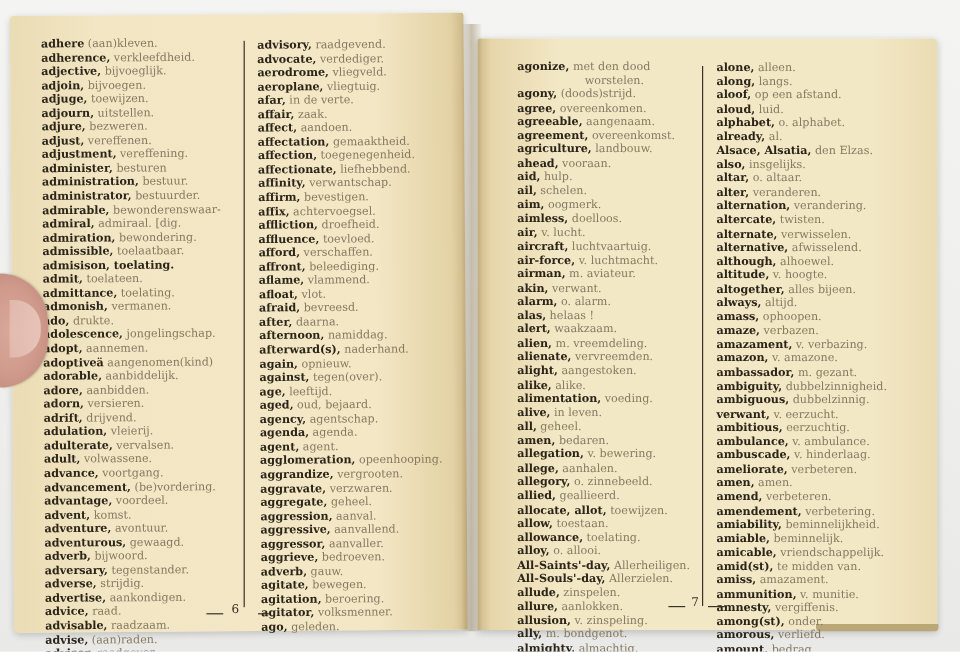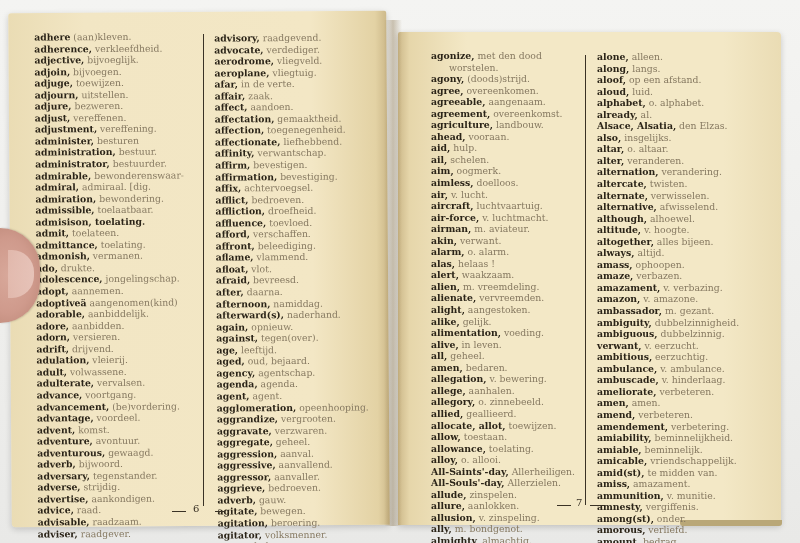--- a/index.html
+++ b/index.html
@@ -32,21 +32,21 @@
     position:absolute; left:680px; top:520px; width:102px; height:6px;
     background:#b9a777; border-radius:0 0 3px 3px;
   }
   .col {
     position:absolute;
     font-size:9.3px; line-height:11.55px; color:#7c6f58;
     white-space:nowrap;
   }
   .col .entry b { color:#2b2418; font-weight:bold; }
   .col .entry .tr { color:#857860; }
-  .col .entry.indent { padding-left:18px; }
+  .col .entry.indent { padding-left:18px;text-align:center; }
   .divider {
     position:absolute; width:1.4px; background:#3a3225;
   }
   .page-num {
     position:absolute; font-size:10px; color:#3a3225; letter-spacing:1px;
   }
   .foot-dash { position:absolute; height:1.2px; width:14px; background:#3a3225; }
   #thumb {
     position:absolute; left:0; top:228px; width:40px; height:95px;
     border-radius: 0 40px 40px 0;
@@ -91,53 +91,52 @@
     <div class="entry"><b>admonish,</b><span class="tr"> vermanen.</span></div>
     <div class="entry"><b>ado,</b><span class="tr"> drukte.</span></div>
     <div class="entry"><b>adolescence,</b><span class="tr"> jongelingschap.</span></div>
     <div class="entry"><b>adopt,</b><span class="tr"> aannemen.</span></div>
     <div class="entry"><b>adoptiveä</b><span class="tr"> aangenomen(kind)</span></div>
     <div class="entry"><b>adorable,</b><span class="tr"> aanbiddelijk.</span></div>
     <div class="entry"><b>adore,</b><span class="tr"> aanbidden.</span></div>
     <div class="entry"><b>adorn,</b><span class="tr"> versieren.</span></div>
     <div class="entry"><b>adrift,</b><span class="tr"> drijvend.</span></div>
     <div class="entry"><b>adulation,</b><span class="tr"> vleierij.</span></div>
+    <div class="entry"><b>adulterate,</b><span class="tr"> vervalsen.</span></div>
     <div class="entry"><b>adult,</b><span class="tr"> volwassene.</span></div>
-    <div class="entry"><b>adulterate,</b><span class="tr"> vervalsen.</span></div>
     <div class="entry"><b>advance,</b><span class="tr"> voortgang.</span></div>
     <div class="entry"><b>advancement,</b><span class="tr"> (be)vordering.</span></div>
     <div class="entry"><b>advantage,</b><span class="tr"> voordeel.</span></div>
     <div class="entry"><b>advent,</b><span class="tr"> komst.</span></div>
     <div class="entry"><b>adventure,</b><span class="tr"> avontuur.</span></div>
     <div class="entry"><b>adventurous,</b><span class="tr"> gewaagd.</span></div>
     <div class="entry"><b>adverb,</b><span class="tr"> bijwoord.</span></div>
     <div class="entry"><b>adversary,</b><span class="tr"> tegenstander.</span></div>
     <div class="entry"><b>adverse,</b><span class="tr"> strijdig.</span></div>
     <div class="entry"><b>advertise,</b><span class="tr"> aankondigen.</span></div>
     <div class="entry"><b>advice,</b><span class="tr"> raad.</span></div>
     <div class="entry"><b>advisable,</b><span class="tr"> raadzaam.</span></div>
+    <div class="entry"><b>advise,</b><span class="tr"> (aan)raden.</span></div>
     <div class="entry"><b>adviser,</b><span class="tr"> raadgever.</span></div>
   </div>
 <div class="divider" style="left:203px; top:34px; height:472px;"></div>
 <div class="col" id="col-1" style="left:216px; top:32px; transform:rotate(-0.4deg);">
     <div class="entry"><b>advisory,</b><span class="tr"> raadgevend.</span></div>
     <div class="entry"><b>advocate,</b><span class="tr"> verdediger.</span></div>
     <div class="entry"><b>aerodrome,</b><span class="tr"> vliegveld.</span></div>
     <div class="entry"><b>aeroplane,</b><span class="tr"> vliegtuig.</span></div>
     <div class="entry"><b>afar,</b><span class="tr"> in de verte.</span></div>
     <div class="entry"><b>affair,</b><span class="tr"> zaak.</span></div>
     <div class="entry"><b>affect,</b><span class="tr"> aandoen.</span></div>
     <div class="entry"><b>affectation,</b><span class="tr"> gemaaktheid.</span></div>
     <div class="entry"><b>affection,</b><span class="tr"> toegenegenheid.</span></div>
     <div class="entry"><b>affectionate,</b><span class="tr"> liefhebbend.</span></div>
     <div class="entry"><b>affinity,</b><span class="tr"> verwantschap.</span></div>
     <div class="entry"><b>affirm,</b><span class="tr"> bevestigen.</span></div>
-    <div class="entry"><b>affirmation,</b><span class="tr"> bevestiging.</span></div>
     <div class="entry"><b>affix,</b><span class="tr"> achtervoegsel.</span></div>
-    <div class="entry"><b>afflict,</b><span class="tr"> bedroeven.</span></div>
     <div class="entry"><b>affliction,</b><span class="tr"> droefheid.</span></div>
     <div class="entry"><b>affluence,</b><span class="tr"> toevloed.</span></div>
     <div class="entry"><b>afford,</b><span class="tr"> verschaffen.</span></div>
     <div class="entry"><b>affront,</b><span class="tr"> beleediging.</span></div>
     <div class="entry"><b>aflame,</b><span class="tr"> vlammend.</span></div>
     <div class="entry"><b>afloat,</b><span class="tr"> vlot.</span></div>
     <div class="entry"><b>afraid,</b><span class="tr"> bevreesd.</span></div>
     <div class="entry"><b>after,</b><span class="tr"> daarna.</span></div>
     <div class="entry"><b>afternoon,</b><span class="tr"> namiddag.</span></div>
     <div class="entry"><b>afterward(s),</b><span class="tr"> naderhand.</span></div>
@@ -180,21 +179,21 @@
     <div class="entry"><b>aircraft,</b><span class="tr"> luchtvaartuig.</span></div>
     <div class="entry"><b>air-force,</b><span class="tr"> v. luchtmacht.</span></div>
     <div class="entry"><b>airman,</b><span class="tr"> m. aviateur.</span></div>
     <div class="entry"><b>akin,</b><span class="tr"> verwant.</span></div>
     <div class="entry"><b>alarm,</b><span class="tr"> o. alarm.</span></div>
     <div class="entry"><b>alas,</b><span class="tr"> helaas !</span></div>
     <div class="entry"><b>alert,</b><span class="tr"> waakzaam.</span></div>
     <div class="entry"><b>alien,</b><span class="tr"> m. vreemdeling.</span></div>
     <div class="entry"><b>alienate,</b><span class="tr"> vervreemden.</span></div>
     <div class="entry"><b>alight,</b><span class="tr"> aangestoken.</span></div>
-    <div class="entry"><b>alike,</b><span class="tr"> gelijk.</span></div>
+    <div class="entry"><b>alike,</b><span class="tr"> alike.</span></div>
     <div class="entry"><b>alimentation,</b><span class="tr"> voeding.</span></div>
     <div class="entry"><b>alive,</b><span class="tr"> in leven.</span></div>
     <div class="entry"><b>all,</b><span class="tr"> geheel.</span></div>
     <div class="entry"><b>amen,</b><span class="tr"> bedaren.</span></div>
     <div class="entry"><b>allegation,</b><span class="tr"> v. bewering.</span></div>
     <div class="entry"><b>allege,</b><span class="tr"> aanhalen.</span></div>
     <div class="entry"><b>allegory,</b><span class="tr"> o. zinnebeeld.</span></div>
     <div class="entry"><b>allied,</b><span class="tr"> geallieerd.</span></div>
     <div class="entry"><b>allocate, allot,</b><span class="tr"> toewijzen.</span></div>
     <div class="entry"><b>allow,</b><span class="tr"> toestaan.</span></div>

